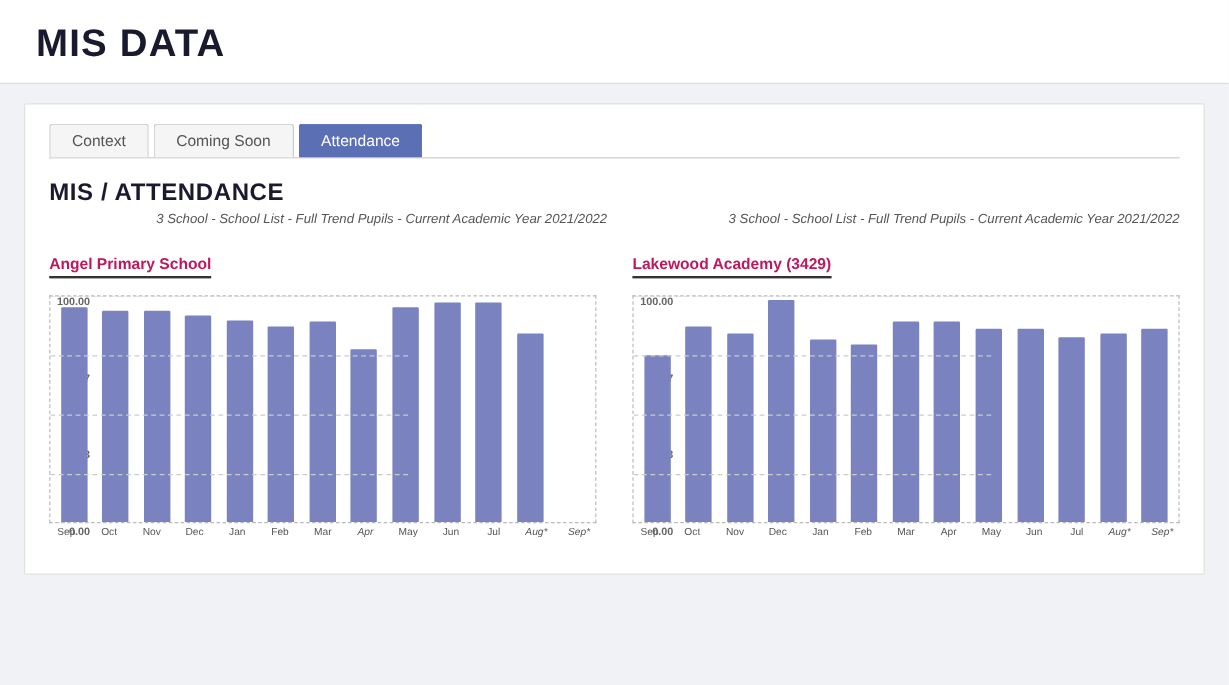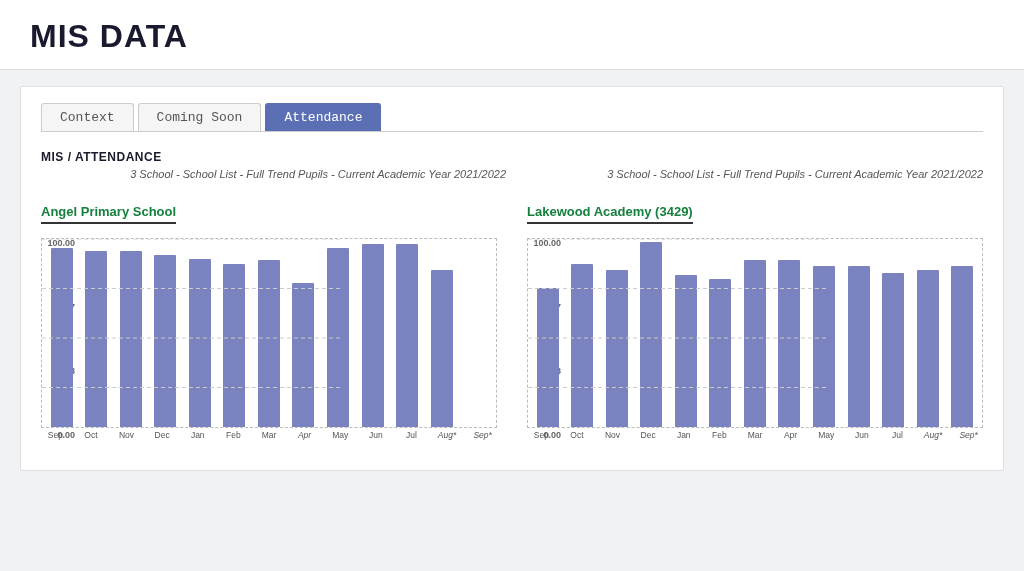--- a/index.html
+++ b/index.html
@@ -37,29 +37,28 @@
     .tab {
       padding: 6px 18px;
       border: 1px solid #ccc;
       border-bottom: none;
       border-radius: 3px 3px 0 0;
       cursor: pointer;
       font-size: 13px;
       background: #f5f5f5;
       color: #555;
       user-select: none;
-      font-family: Liberation Mono, monospace;
     }
     .tab.active {
       background: #5b6fb5;
       color: #fff;
       border-color: #5b6fb5;
     }
     .section-title {
-      font-size: 12px;
+      font-size: 20px;
       font-weight: 900;
       letter-spacing: 0.5px;
       margin-bottom: 4px;
       color: #1a1a2e;
     }
     .section-subtitle {
       font-size: 11px;
       color: #555;
       margin-bottom: 16px;
       font-style: italic;
@@ -71,21 +70,21 @@
     .chart-container {
       flex: 1;
     }
     .chart-title {
       font-size: 13px;
       font-weight: bold;
       margin-bottom: 8px;
       border-bottom: 2px solid #333;
       padding-bottom: 3px;
       display: inline-block;
-      color: #15803d;
+      color: #be185d;
     }
     .y-axis-labels {
       position: absolute;
       left: 0;
       top: 0;
       height: 100%;
       display: flex;
       flex-direction: column-reverse;
       justify-content: space-between;
       padding: 0 4px 0 0;

